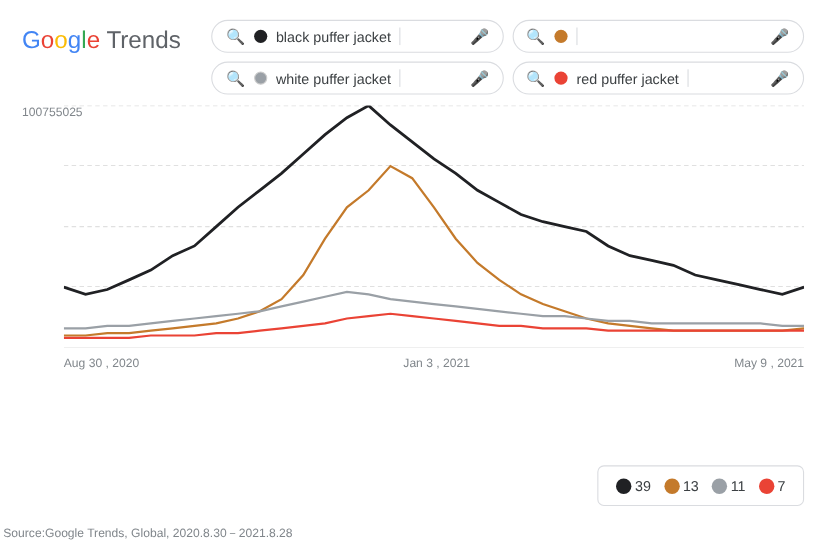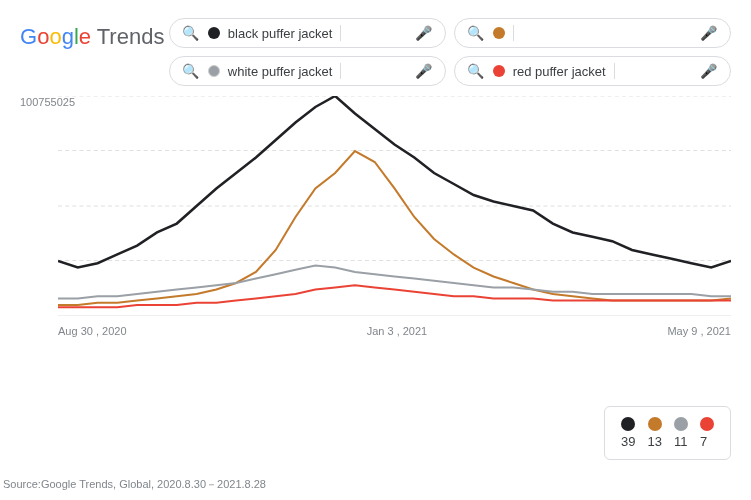--- a/index.html
+++ b/index.html
@@ -8,21 +8,21 @@
       background: #fff;
       width: 751px;
       height: 500px;
       overflow: hidden;
       position: relative;
     }
     .header {
       display: flex;
       align-items: flex-start;
       padding: 18px 20px 0 20px;
-      gap: 5px;
+      gap: 28px;
     }
     .logo {
       font-size: 22px;
       font-weight: 400;
       white-space: nowrap;
       margin-top: 6px;
     }
     .logo .g { color: #4285F4; }
     .logo .o1 { color: #EA4335; }
     .logo .o2 { color: #FBBC05; }
@@ -123,21 +123,22 @@
       color: #3c4043;
       font-size: 14px;
     }
     .legend-items {
       display: flex;
       gap: 12px;
       align-items: center;
     }
     .legend-item {
       display: flex;
-      flex-direction: column;
+      flex-direction: row;
+      align-items: center;
       gap: 3px;
     }
     .legend-dot {
       width: 14px;
       height: 14px;
       border-radius: 50%;
     }
     .legend-val {
       font-size: 13px;
       color: #3c4043;

